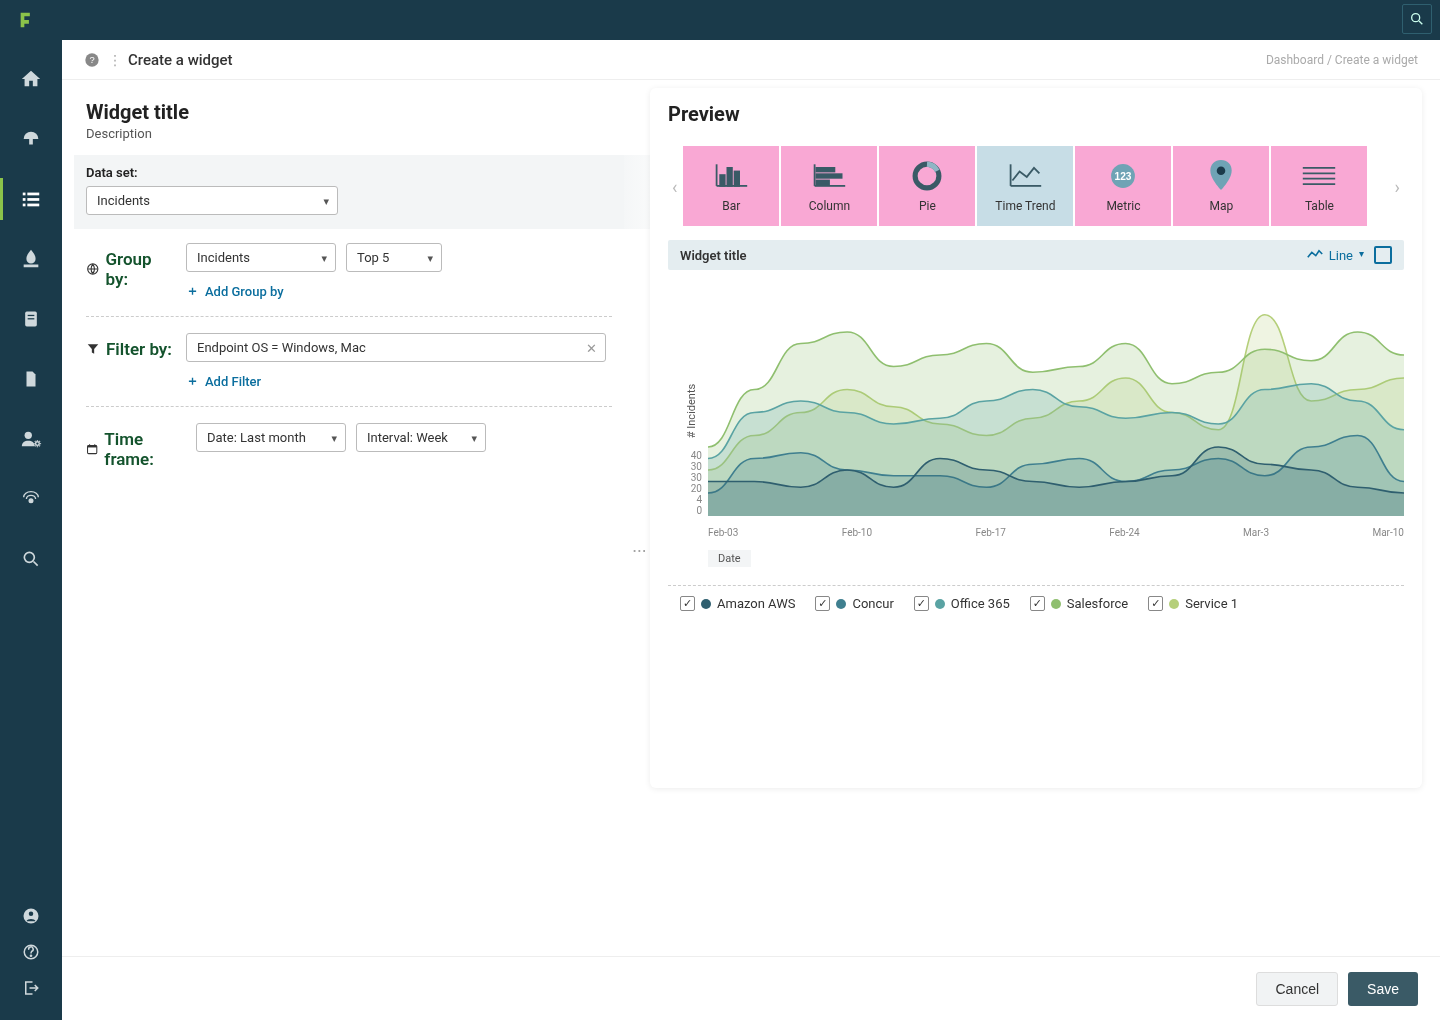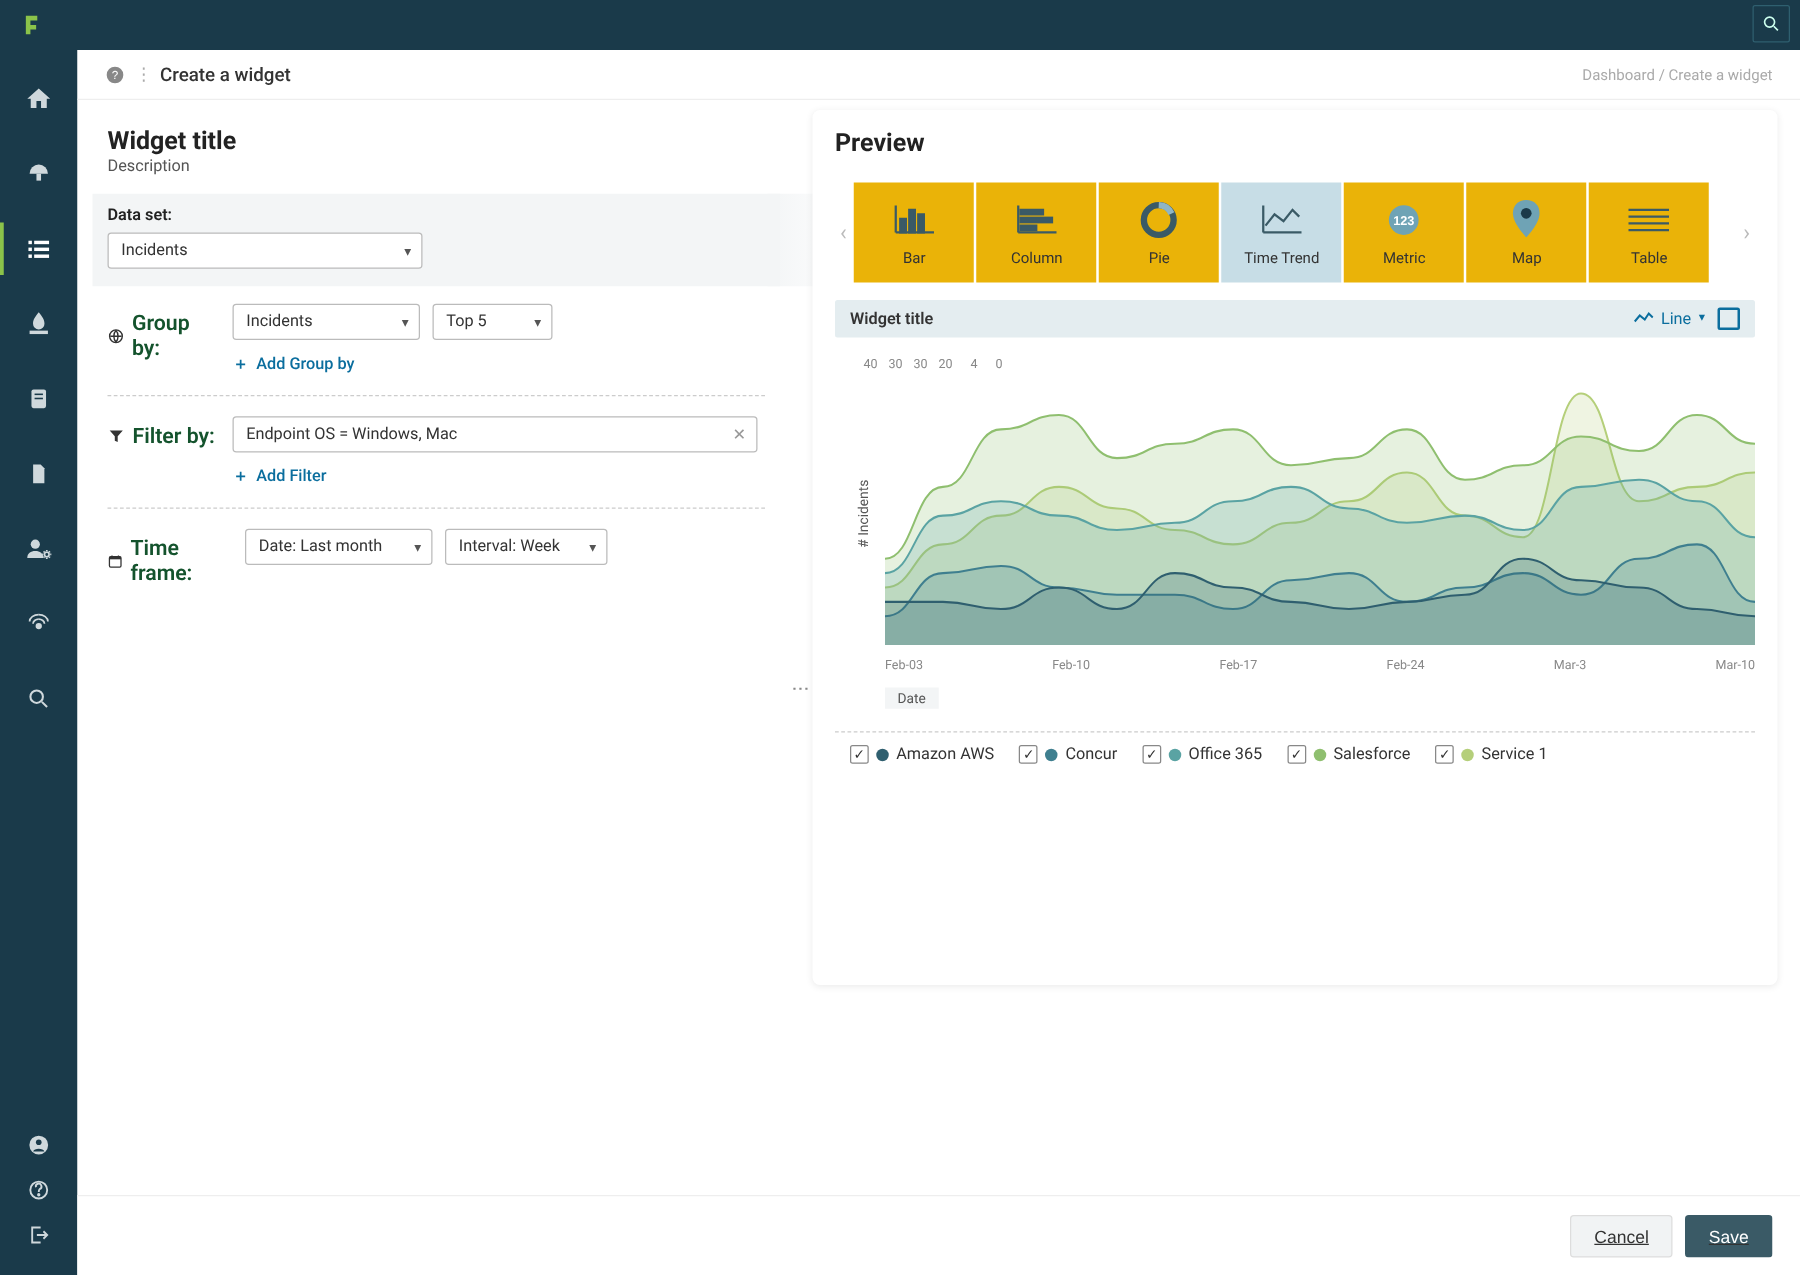--- a/index.html
+++ b/index.html
@@ -54,49 +54,49 @@
 
 .splitter { position:absolute; left:570px; top:50%; transform:translateY(-50%); color:#888; cursor:col-resize; font-size:14px; letter-spacing:-2px; writing-mode:vertical-rl; }
 
 
 .preview-wrap { flex:1; padding: 8px 18px 0 18px; }
 .preview { background:#fff; border-radius:6px; box-shadow: 0 1px 6px rgba(0,0,0,0.08); padding: 14px 18px 20px; min-height:700px; position:relative; }
 .preview h3 { font-size:20px; font-weight:700; color:#222; margin-bottom:20px; }
 
 .chart-types { display:flex; align-items:center; gap:2px; position:relative; margin-bottom:14px; }
 .chart-types .scroll { color:#bbb; cursor:pointer; padding:0 4px; font-size:18px; }
-.chart-types .ct { width:96px; height:80px; background:#eab308; display:flex; flex-direction:column; align-items:center; justify-content:center; gap:6px; cursor:pointer; }
+.chart-types .ct { width:96px; height:80px; background:#f9a8d4; display:flex; flex-direction:column; align-items:center; justify-content:center; gap:6px; cursor:pointer; }
 .chart-types .ct.active { background:#c7dde6; }
 .chart-types .ct .ct-icon { height:34px; display:flex; align-items:center; justify-content:center; color:#3a5a66; }
 .chart-types .ct .ct-label { font-size:12px; color:#333; }
 
 .chart-header { background:#e4edf0; padding:6px 12px; display:flex; align-items:center; border-radius:2px; margin-bottom:6px; }
 .chart-header .title { font-size:13px; font-weight:600; color:#333; }
 .chart-header .rhs { margin-left:auto; display:flex; align-items:flex-start; gap:6px; font-size:13px; color:#0b6e9e; cursor:pointer; }
 .chart-header .expand { width:18px; height:18px; border:2px solid #0b6e9e; border-radius:2px; cursor:pointer; position:relative; margin-left:10px; }
 
 .chart-area { position:relative; height:270px; padding: 0 0 0 40px; }
 .y-axis-label { position:absolute; left:-4px; top:50%; transform: translateY(-50%) rotate(-90deg); font-size:11px; color:#555; }
 .x-axis-label-row { display:flex; padding-left:40px; }
 .x-axis-label { font-size:11px; color:#555; background:#f3f5f6; padding:2px 10px; margin-top:4px; display:inline-block; }
-.y-ticks { position:absolute; left:14px; top:10px; bottom:30px; display:flex; flex-direction:row; justify-content:flex-end; }
+.y-ticks { position:absolute; left:14px; top:10px; bottom:30px; display:flex; flex-direction:column; justify-content:flex-end; }
 .y-ticks span { font-size:10px; color:#888; text-align:right; width:20px; }
 .x-ticks { position:absolute; left:40px; right:0; bottom:8px; display:flex; justify-content:space-between; }
 .x-ticks span { font-size:10px; color:#888; }
 .plot { position:absolute; left:40px; right:0; top:10px; bottom:30px; }
 
 hr.preview-dash { border:none; border-top:1px dashed #ccc; margin: 18px 0 10px; }
 
 .legend { display:flex; gap:20px; align-items:center; flex-wrap:wrap; padding:0 12px; }
 .legend .item { display:flex; align-items:center; gap:6px; font-size:13px; color:#333; }
 .legend .cb { width:15px; height:15px; border:1px solid #888; border-radius:2px; display:flex; align-items:center; justify-content:center; font-size:11px; color:#333; cursor:pointer; background:#fff; }
 .legend .dot { width:10px; height:10px; border-radius:50%; }
 
 
-.footer { position:absolute; left:62px; right:0; bottom:0; height:64px; border-top:1px solid #eee; display:flex; align-items:center; justify-content:flex-end; gap:10px; padding:0 22px; background:#fff;text-decoration:underline; }
+.footer { position:absolute; left:62px; right:0; bottom:0; height:64px; border-top:1px solid #eee; display:flex; align-items:center; justify-content:flex-end; gap:10px; padding:0 22px; background:#fff; }
 .btn { padding:8px 18px; border-radius:3px; font-size:14px; cursor:pointer; border:1px solid transparent; }
 .btn.cancel { background:#f1f3f4; color:#333; border-color:#ddd; }
 .btn.save { background:#3a5a66; color:#fff; }
 
 svg { display:block; }
 </style>
 </head>
 <body>
 
 <div class="topbar">

